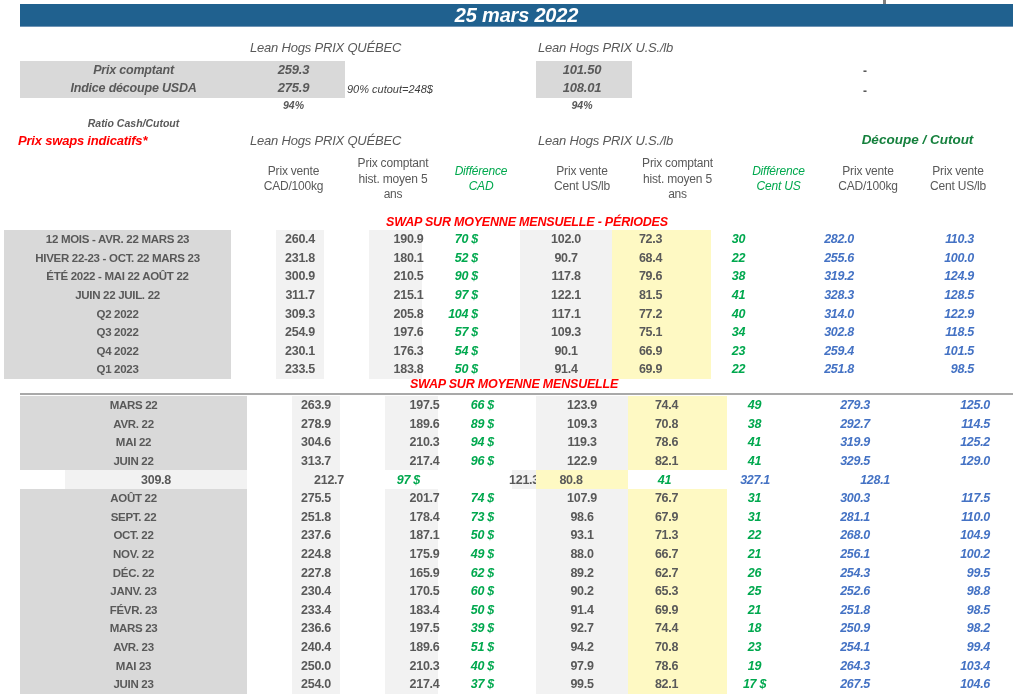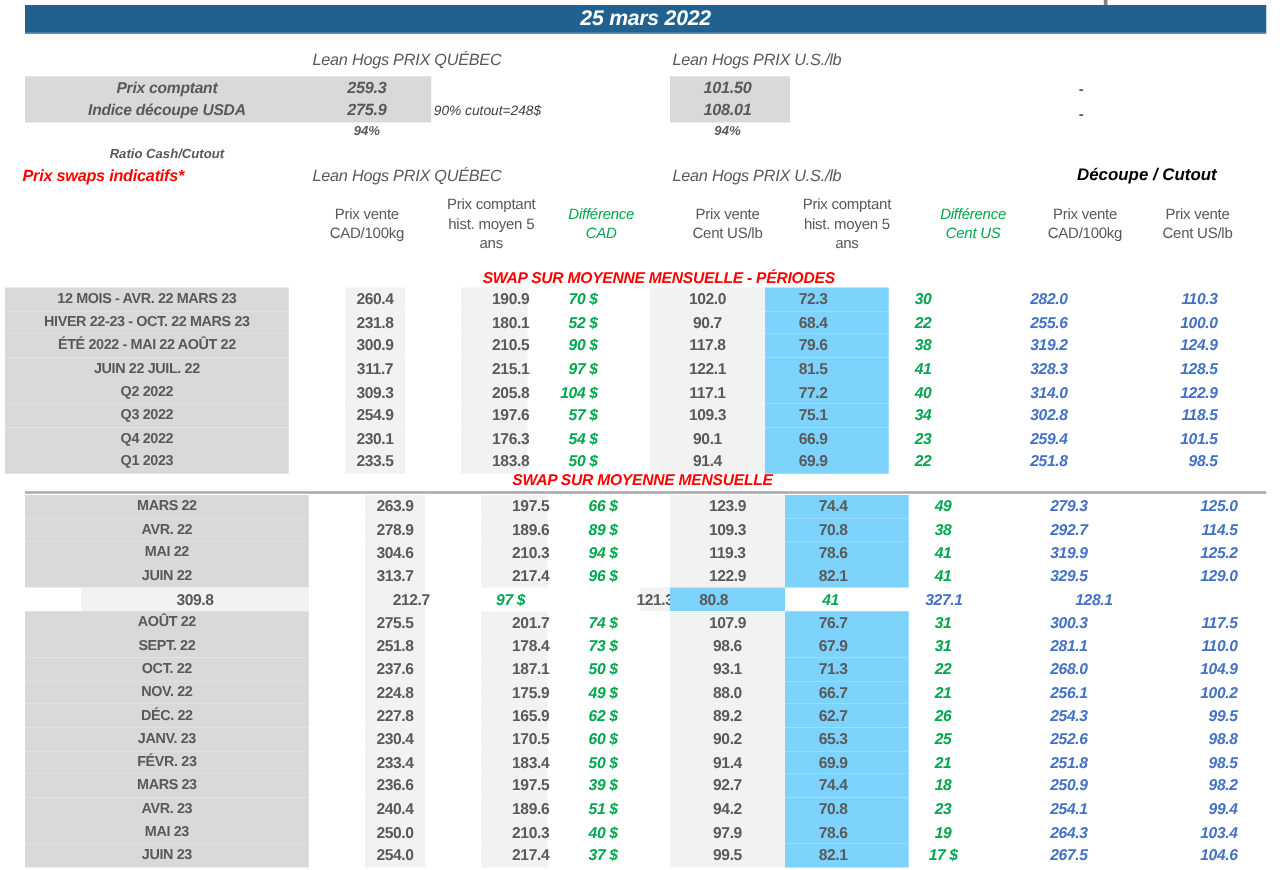--- a/index.html
+++ b/index.html
@@ -4,50 +4,50 @@
 <style>
   html,body{margin:0;padding:0;}
   body{
     width:1024px;height:696px;background:#ffffff;position:relative;overflow:hidden;
     font-family:"Liberation Sans",sans-serif;
   }
   .abs{position:absolute;}
   
   .topbar{left:20px;top:4px;width:993px;height:22px;background:#20618F;border-bottom:1px solid #6F94B5;
           display:flex;align-items:center;justify-content:center;}
-  .topbar span{color:#ffffff;font-weight:bold;font-style:italic;font-size:17px;letter-spacing:-0.2px;}
+  .topbar span{color:#ffffff;font-weight:bold;font-style:italic;font-size:20px;letter-spacing:-0.2px;}
   .top-tick{left:883px;top:0;width:3px;height:4px;background:#7F7F7F;}
   
   .sect-h{font-weight:normal;font-style:italic;font-size:13px;color:#595959;letter-spacing:-0.2px;white-space:nowrap;}
   .spot-gray-qc{left:20px;top:61px;width:325px;height:37px;background:#D9D9D9;}
   .spot-gray-us{left:536px;top:61px;width:96px;height:37px;background:#D9D9D9;}
   .spot-label{width:227px;text-align:center;font-weight:bold;font-style:italic;font-size:12.5px;color:#595959;letter-spacing:-0.2px;}
   .spot-val{font-weight:bold;font-style:italic;font-size:13px;color:#595959;text-align:center;letter-spacing:-0.2px;}
   .spot-small{font-style:italic;font-weight:bold;font-size:10.5px;color:#595959;text-align:center;}
   .spot-note{font-style:italic;font-size:11px;color:#3F3F3F;white-space:nowrap;}
   .dash{width:40px;text-align:center;font-weight:bold;font-size:12px;color:#595959;}
   
   .red-title{color:#FF0000;font-weight:bold;font-style:italic;font-size:13px;letter-spacing:-0.2px;white-space:nowrap;}
-  .cutout-h{color:#000000;font-weight:bold;font-style:italic;font-size:13.5px;text-align:center;}
+  .cutout-h{color:#15803d;font-weight:bold;font-style:italic;font-size:13.5px;text-align:center;}
   
   .grid{display:grid;grid-template-columns:227px 93px 98px 74px 24px 92px 99px 81px 100px 100px;width:988px;}
   .hwrap{left:20px;top:156px;}
   .hcell{font-size:12px;line-height:15.5px;color:#595959;text-align:center;align-self:center;letter-spacing:-0.2px;}
   .hcell.h2{padding-left:8px;}
   .hcell.h3{padding-left:12px;}
   .hcell.h6{padding-left:22px;}
   .hcell.h7{padding-left:20px;}
   .green-h{color:#00A84E;font-style:italic;}
   .trow{height:18.6px;}
   .trow>div{display:flex;align-items:center;justify-content:center;height:100%;}
   .rlabel{background:#D9D9D9;color:#595959;font-weight:bold;font-size:11.5px;letter-spacing:-0.3px;white-space:nowrap;}
   .num{font-weight:bold;font-size:12.5px;color:#595959;letter-spacing:-0.3px;white-space:nowrap;}
   .cg1,.cg2{background:#F2F2F2;margin-left:45px;}
   .cg2{padding-left:26px;}
-  .cg5{background:#7dd3fc;padding-right:22px;}
+  .cg5{background:#fef9c3;padding-right:22px;}
   .cg4{background:#F2F2F2;}
   .cdiff{color:#00A84E;font-style:italic;justify-content:flex-end !important;padding-right:18px;box-sizing:border-box;}
   .cdiff6{color:#00A84E;font-style:italic;padding-right:26px;box-sizing:border-box;}
   .cblue7{color:#4472C4;font-style:italic;justify-content:flex-end !important;padding-right:38px;box-sizing:border-box;}
   .cblue8{color:#4472C4;font-style:italic;justify-content:flex-end !important;padding-right:18px;box-sizing:border-box;}
   .swap-title{left:20px;width:988px;text-align:center;font-size:12.5px;line-height:15px;}
   .divider{left:20px;top:393px;width:993px;height:2px;background:#A9A9A9;}
 </style>
 </head>
 <body>

